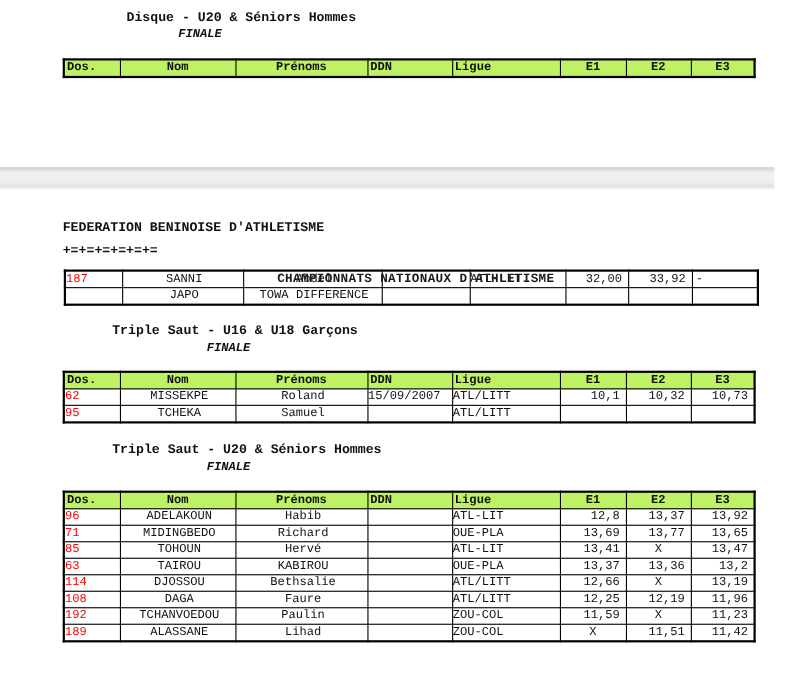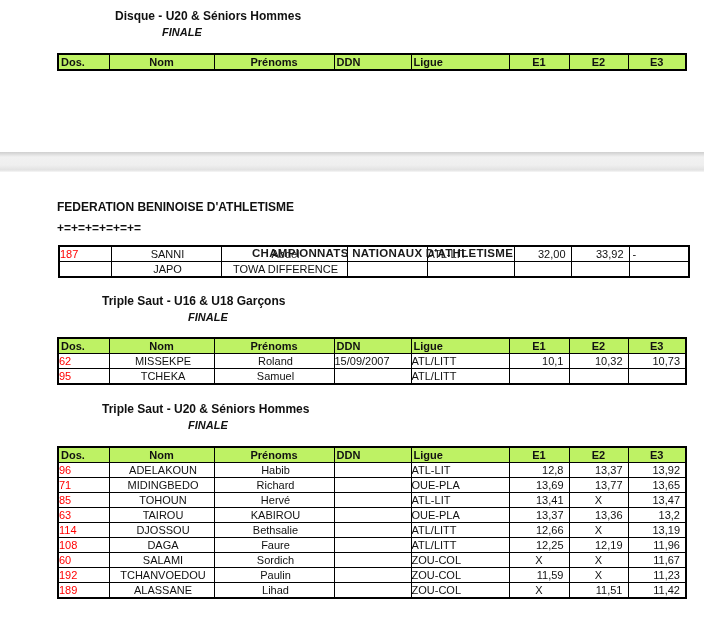--- a/index.html
+++ b/index.html
@@ -1,17 +1,17 @@
 <!DOCTYPE html>
 <html><head>
 <meta charset="utf-8">
 <style>
   html,body{margin:0;padding:0;background:#ffffff;}
   #page{position:relative;width:704px;height:634px;background:#ffffff;overflow:hidden;
-        font-family:Liberation Sans, sans-serif;color:#111;}
+        font-family:Liberation Mono, monospace;color:#111;}
   .title{position:absolute;font-size:12px;font-weight:bold;white-space:nowrap;}
   .finale{position:absolute;font-size:11px;font-weight:bold;font-style:italic;white-space:nowrap;}
   .band{position:absolute;left:0;width:720px;top:152px;height:20px;
         background:linear-gradient(to bottom,#cfcfcf 0%,#f1f1f1 25%,#efefef 65%,#e2e2e2 90%,#f7f7f7 100%);}
   .fedline{position:absolute;left:57px;width:628px;text-align:left;font-size:12px;font-weight:bold;white-space:nowrap;}
   .overlay{position:absolute;font-size:11.5px;font-weight:bold;letter-spacing:.3px;white-space:nowrap;z-index:5;color:#1a1a1a;}
   table{position:absolute;border-collapse:collapse;table-layout:fixed;z-index:2;}
   table, table td, table th{border:1px solid #000;}
   table{border-width:2px;}
   th,td{font-size:11px;height:14px;line-height:13px;padding:0;white-space:nowrap;overflow:visible;}
@@ -234,30 +234,20 @@
         <td>108</td>
         <td>DAGA</td>
         <td>Faure</td>
         <td></td>
         <td>ATL/LITT</td>
         <td>12,25</td>
         <td>12,19</td>
         <td>11,96</td>
       </tr>
       <tr>
-        <td>60</td>
-        <td>SALAMI</td>
-        <td>Sordich</td>
-        <td></td>
-        <td>ZOU-COL</td>
-        <td class="ctr">X</td>
-        <td class="ctr">X</td>
-        <td>11,67</td>
-      </tr>
-      <tr>
         <td>192</td>
         <td>TCHANVOEDOU</td>
         <td>Paulin</td>
         <td></td>
         <td>ZOU-COL</td>
         <td>11,59</td>
         <td class="ctr">X</td>
         <td>11,23</td>
       </tr>
       <tr>

